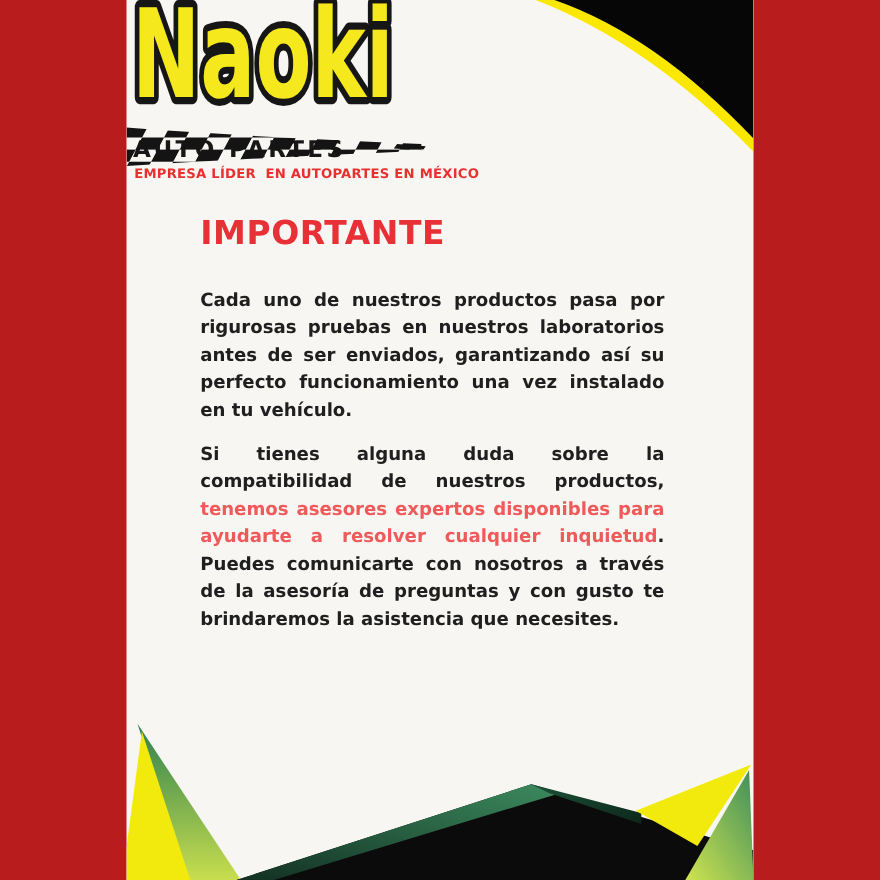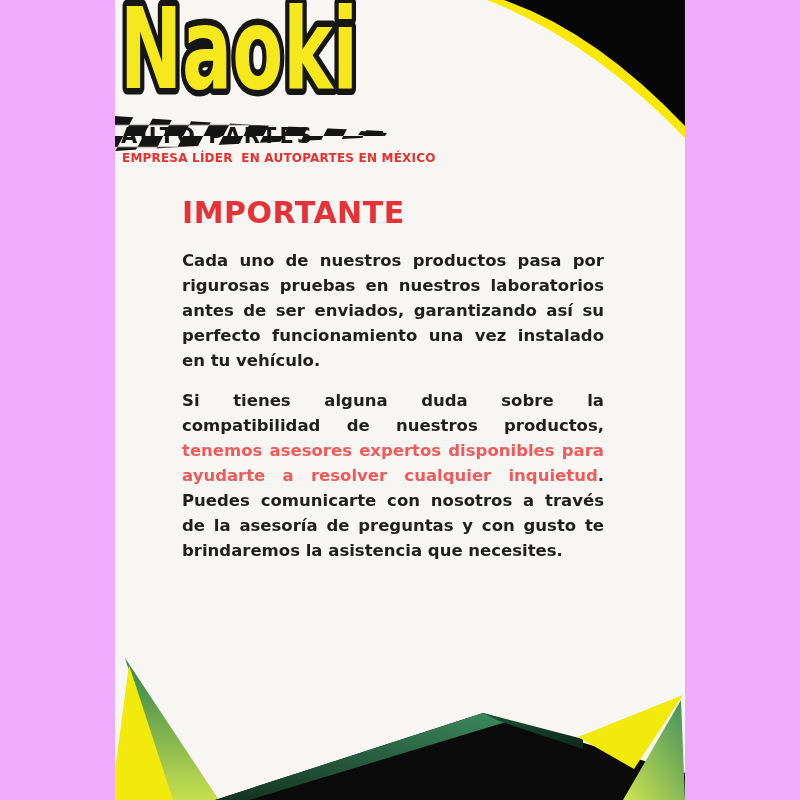--- a/index.html
+++ b/index.html
@@ -1,17 +1,17 @@
 <!DOCTYPE html>
 <html><head>
 <meta charset="utf-8">
 <style>
   html,body{margin:0;padding:0;}
   body{width:800px;height:800px;background:#ffffff;font-family:"DejaVu Sans","Liberation Sans",sans-serif;}
-  .canvas{position:relative;width:800px;height:800px;background:#f0abfc;overflow:hidden;}
+  .canvas{position:relative;width:800px;height:800px;background:#b91c1c;overflow:hidden;}
   .card{position:absolute;left:115px;top:0;width:570px;height:800px;background:#f7f6f3;overflow:hidden;}
 
   .top-decor{position:absolute;top:0;right:0;width:570px;height:140px;display:block;}
   .bottom-decor{position:absolute;bottom:0;left:0;width:570px;height:145px;display:block;}
 
   .logo-svg{position:absolute;left:0;top:0;width:250px;height:102px;overflow:visible;}
   .logo-svg text{
     font-family:"DejaVu Sans","Liberation Sans",sans-serif;
     font-weight:bold;
     fill:#f5e81c;
@@ -27,21 +27,21 @@
   }
   .flag{position:absolute;left:0;top:114px;width:282px;height:40px;}
   .tagline{
     position:absolute;left:7px;top:151px;
     font-size:12px;font-weight:bold;letter-spacing:.2px;
     color:#e8302f;white-space:pre-wrap;
   }
 
   .text-col{position:absolute;left:67px;top:196px;width:438px;}
   .text-col h1{
-    margin:0 0 18px 0;
+    margin:0 0 30px 0;
     font-size:30px;line-height:34px;font-weight:bold;letter-spacing:.5px;
     color:#e73137;
   }
   .text-col p{
     margin:0 16px 15px 0;
     font-size:16.5px;line-height:25px;font-weight:bold;
     color:#1f1f1f;
     text-align:justify;
   }
   .text-col p .hl{color:#ef5b5b;}

